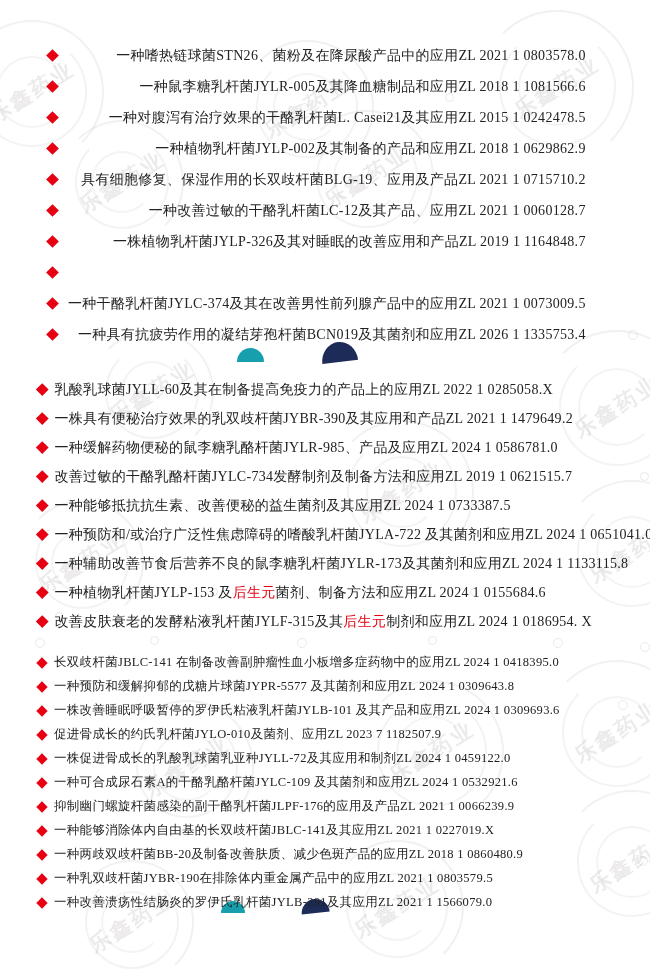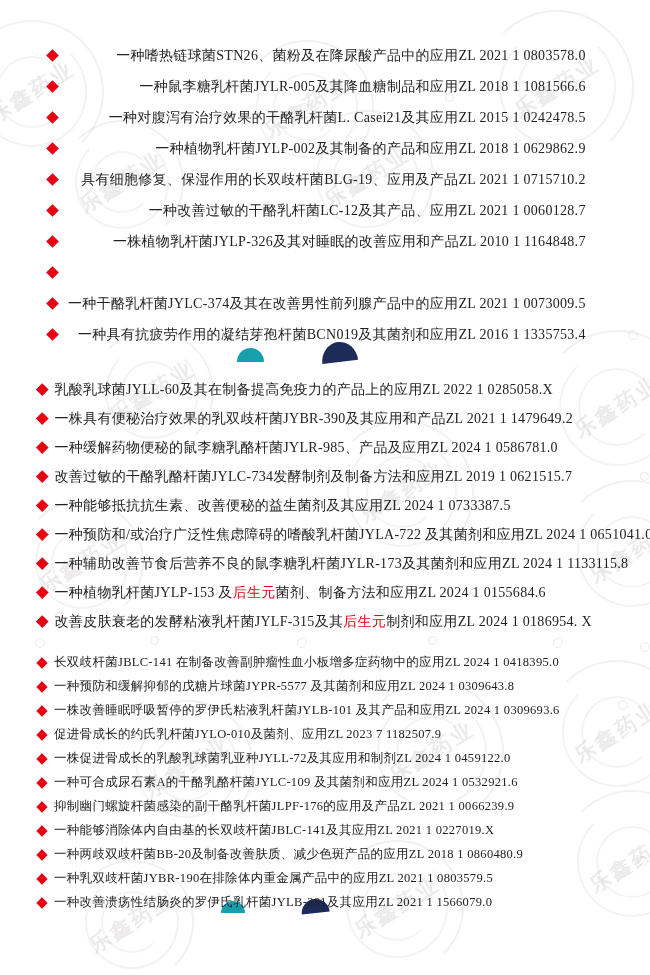--- a/index.html
+++ b/index.html
@@ -158,32 +158,32 @@
       <div class="patent-item">
         <span class="bullet"></span>
         <span class="ptext"><span>具有细胞修复、保湿作用的长双歧杆菌BLG-19、应用及产品ZL 2021 1 0715710.2</span></span>
       </div>
       <div class="patent-item">
         <span class="bullet"></span>
         <span class="ptext"><span>一种改善过敏的干酪乳杆菌LC-12及其产品、应用ZL 2021 1 0060128.7</span></span>
       </div>
       <div class="patent-item">
         <span class="bullet"></span>
-        <span class="ptext"><span>一株植物乳杆菌JYLP-326及其对睡眠的改善应用和产品ZL 2010 1 1164848.7</span></span>
+        <span class="ptext"><span>一株植物乳杆菌JYLP-326及其对睡眠的改善应用和产品ZL 2019 1 1164848.7</span></span>
       </div>
       <div class="patent-item">
         <span class="bullet"></span>
       </div>
       <div class="patent-item">
         <span class="bullet"></span>
         <span class="ptext"><span>一种干酪乳杆菌JYLC-374及其在改善男性前列腺产品中的应用ZL 2021 1 0073009.5</span></span>
       </div>
       <div class="patent-item">
         <span class="bullet"></span>
-        <span class="ptext"><span>一种具有抗疲劳作用的凝结芽孢杆菌BCN019及其菌剂和应用ZL 2016 1 1335753.4</span></span>
+        <span class="ptext"><span>一种具有抗疲劳作用的凝结芽孢杆菌BCN019及其菌剂和应用ZL 2026 1 1335753.4</span></span>
       </div>
     </div>
   <div class="group g1">
       <div class="patent-item">
         <span class="bullet"></span>
         <span class="ptext"><span>乳酸乳球菌JYLL-60及其在制备提高免疫力的产品上的应用ZL 2022 1 0285058.X</span></span>
       </div>
       <div class="patent-item">
         <span class="bullet"></span>
         <span class="ptext"><span>一株具有便秘治疗效果的乳双歧杆菌JYBR-390及其应用和产品ZL 2021 1 1479649.2</span></span>

